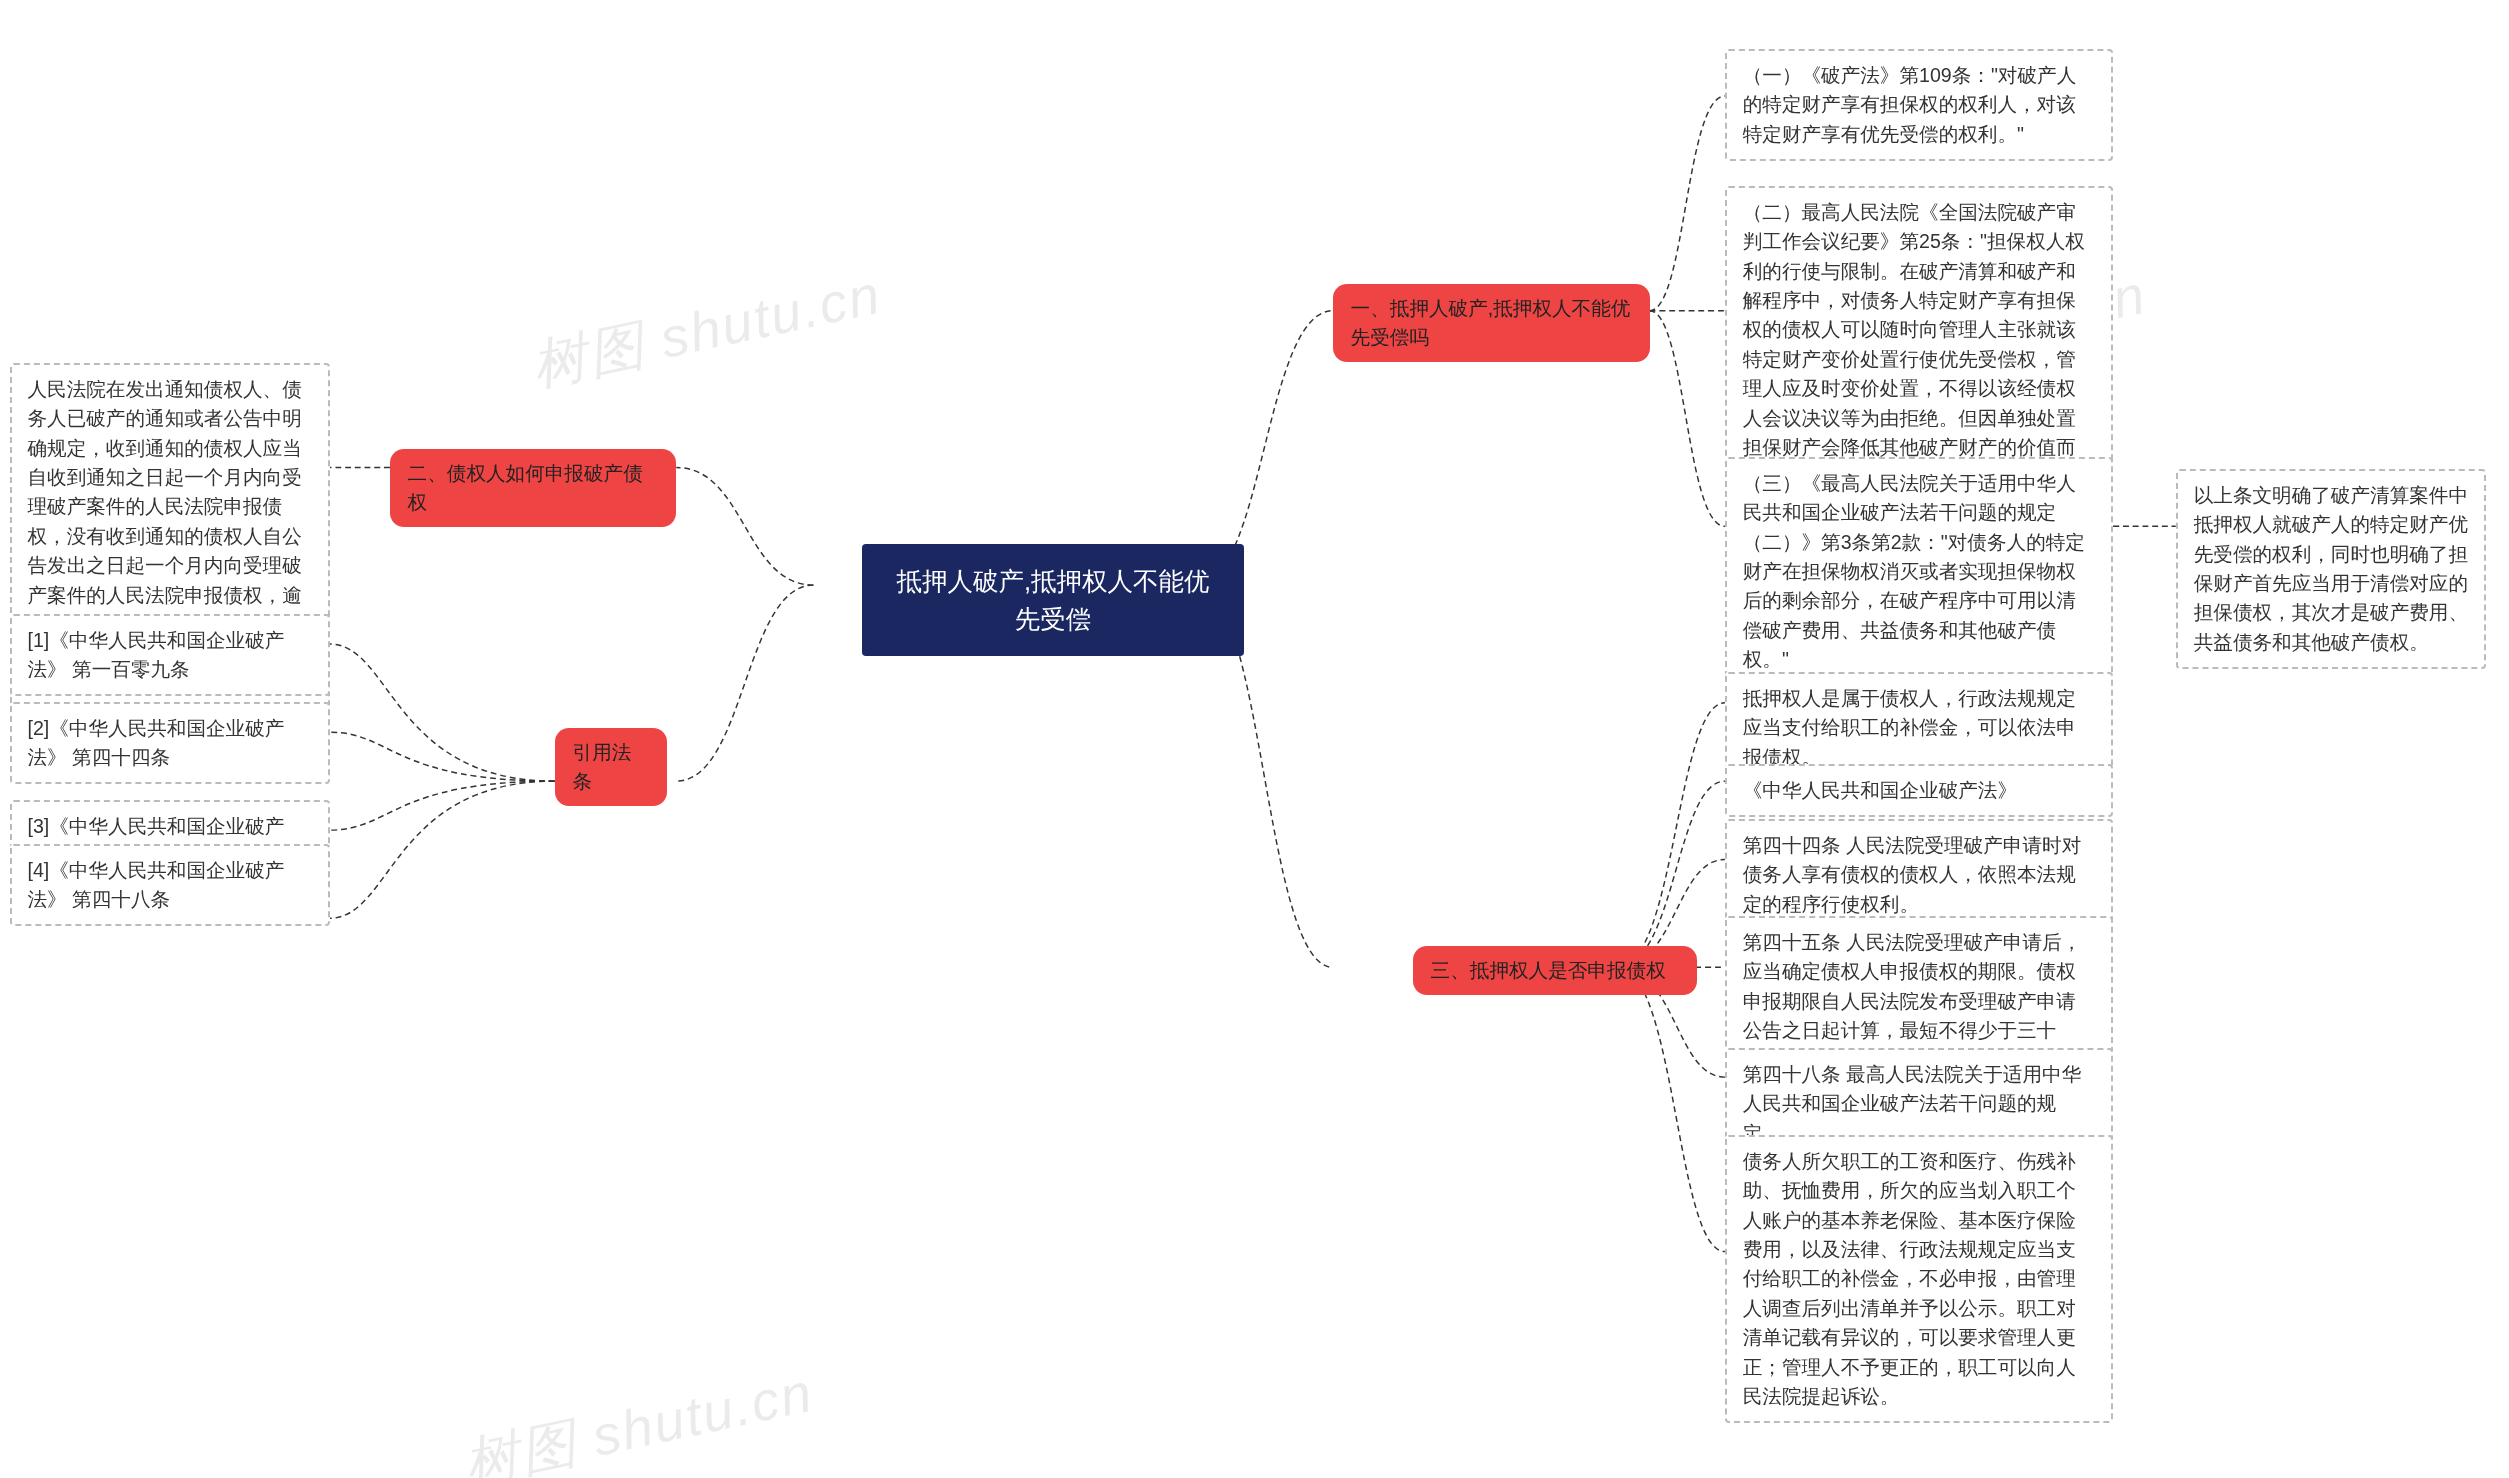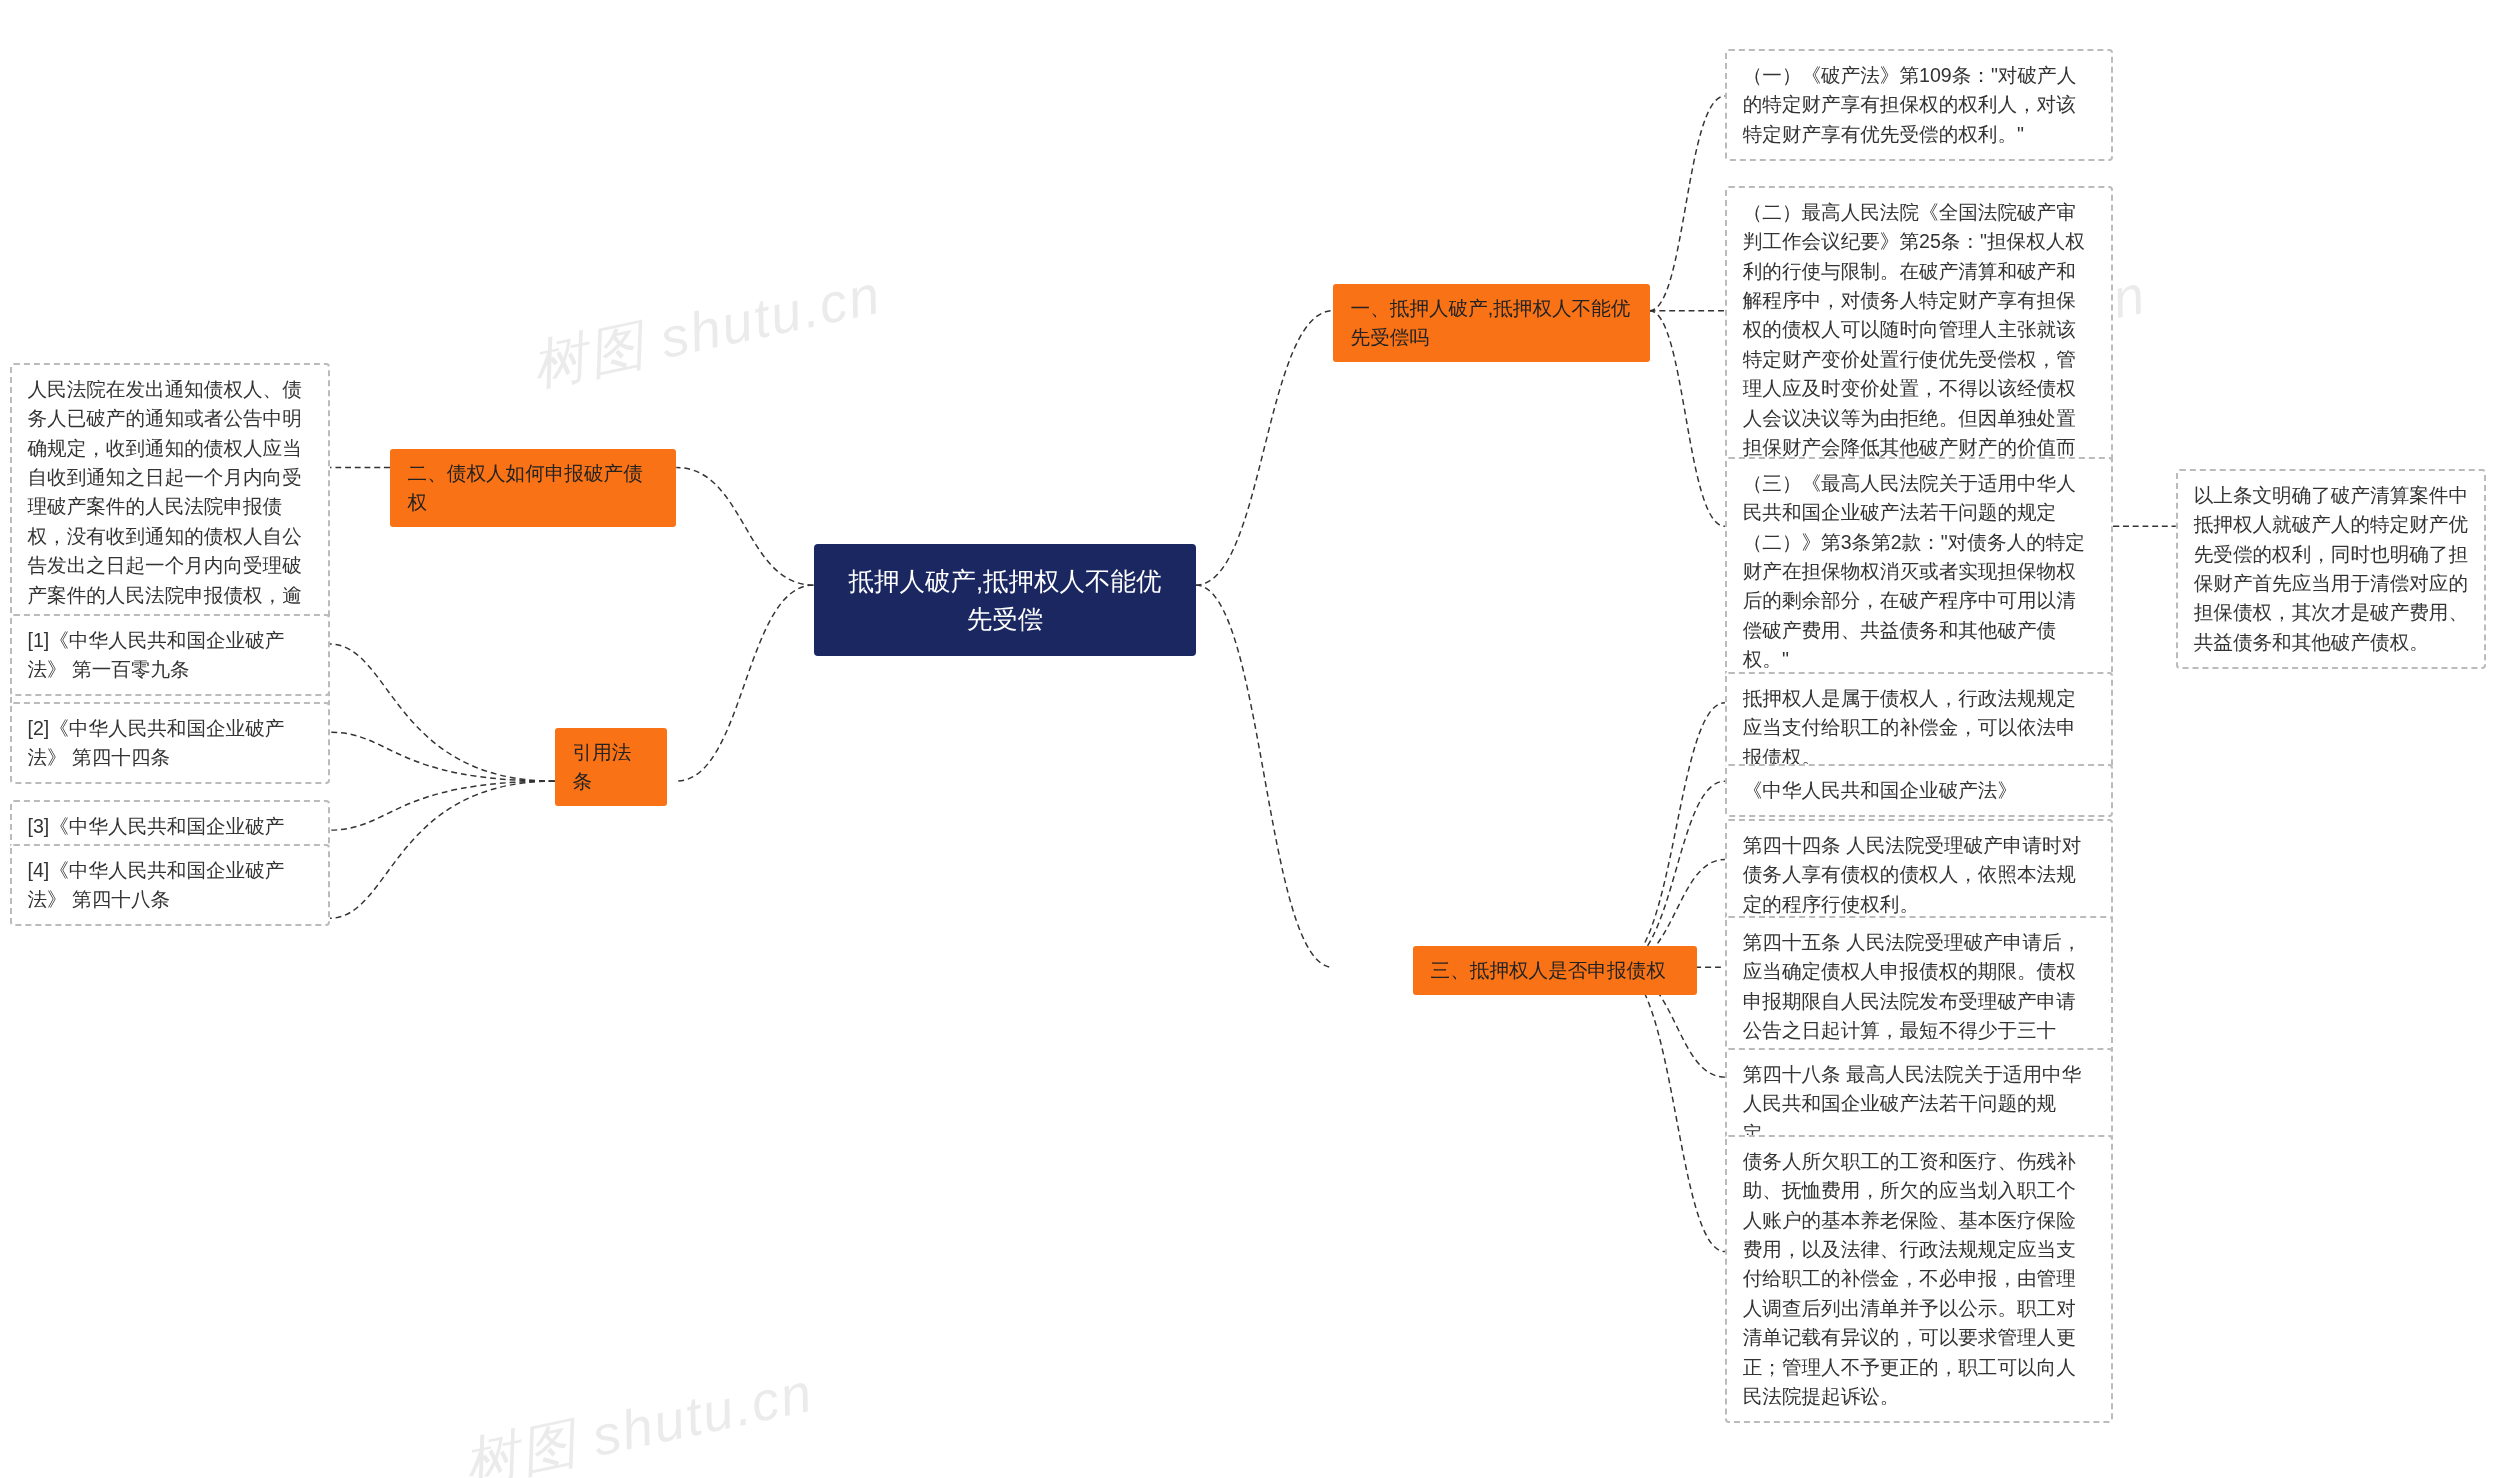--- a/index.html
+++ b/index.html
@@ -26,25 +26,26 @@
     font-size: 19.6px;
     line-height: 1.5;
   }
   .root {
     background: #1a2760;
     color: #fff;
     text-align: center;
     font-size: 25.5px;
     padding: 17.6px 23.5px;
     border-radius: 3.9px;
+    margin-left: 48px;
   }
   .branch {
-    background: #f97316;
+    background: #ef4444;
     color: #222;
-    border-radius: 3px;
+    border-radius: 14px;
     padding: 9.8px 17.6px;
   }
   .leaf {
     border: 2px dashed #bbb;
     background: #fff;
     color: #333;
     border-radius: 3.9px;
   }
   svg.connectors {
     position: absolute;

